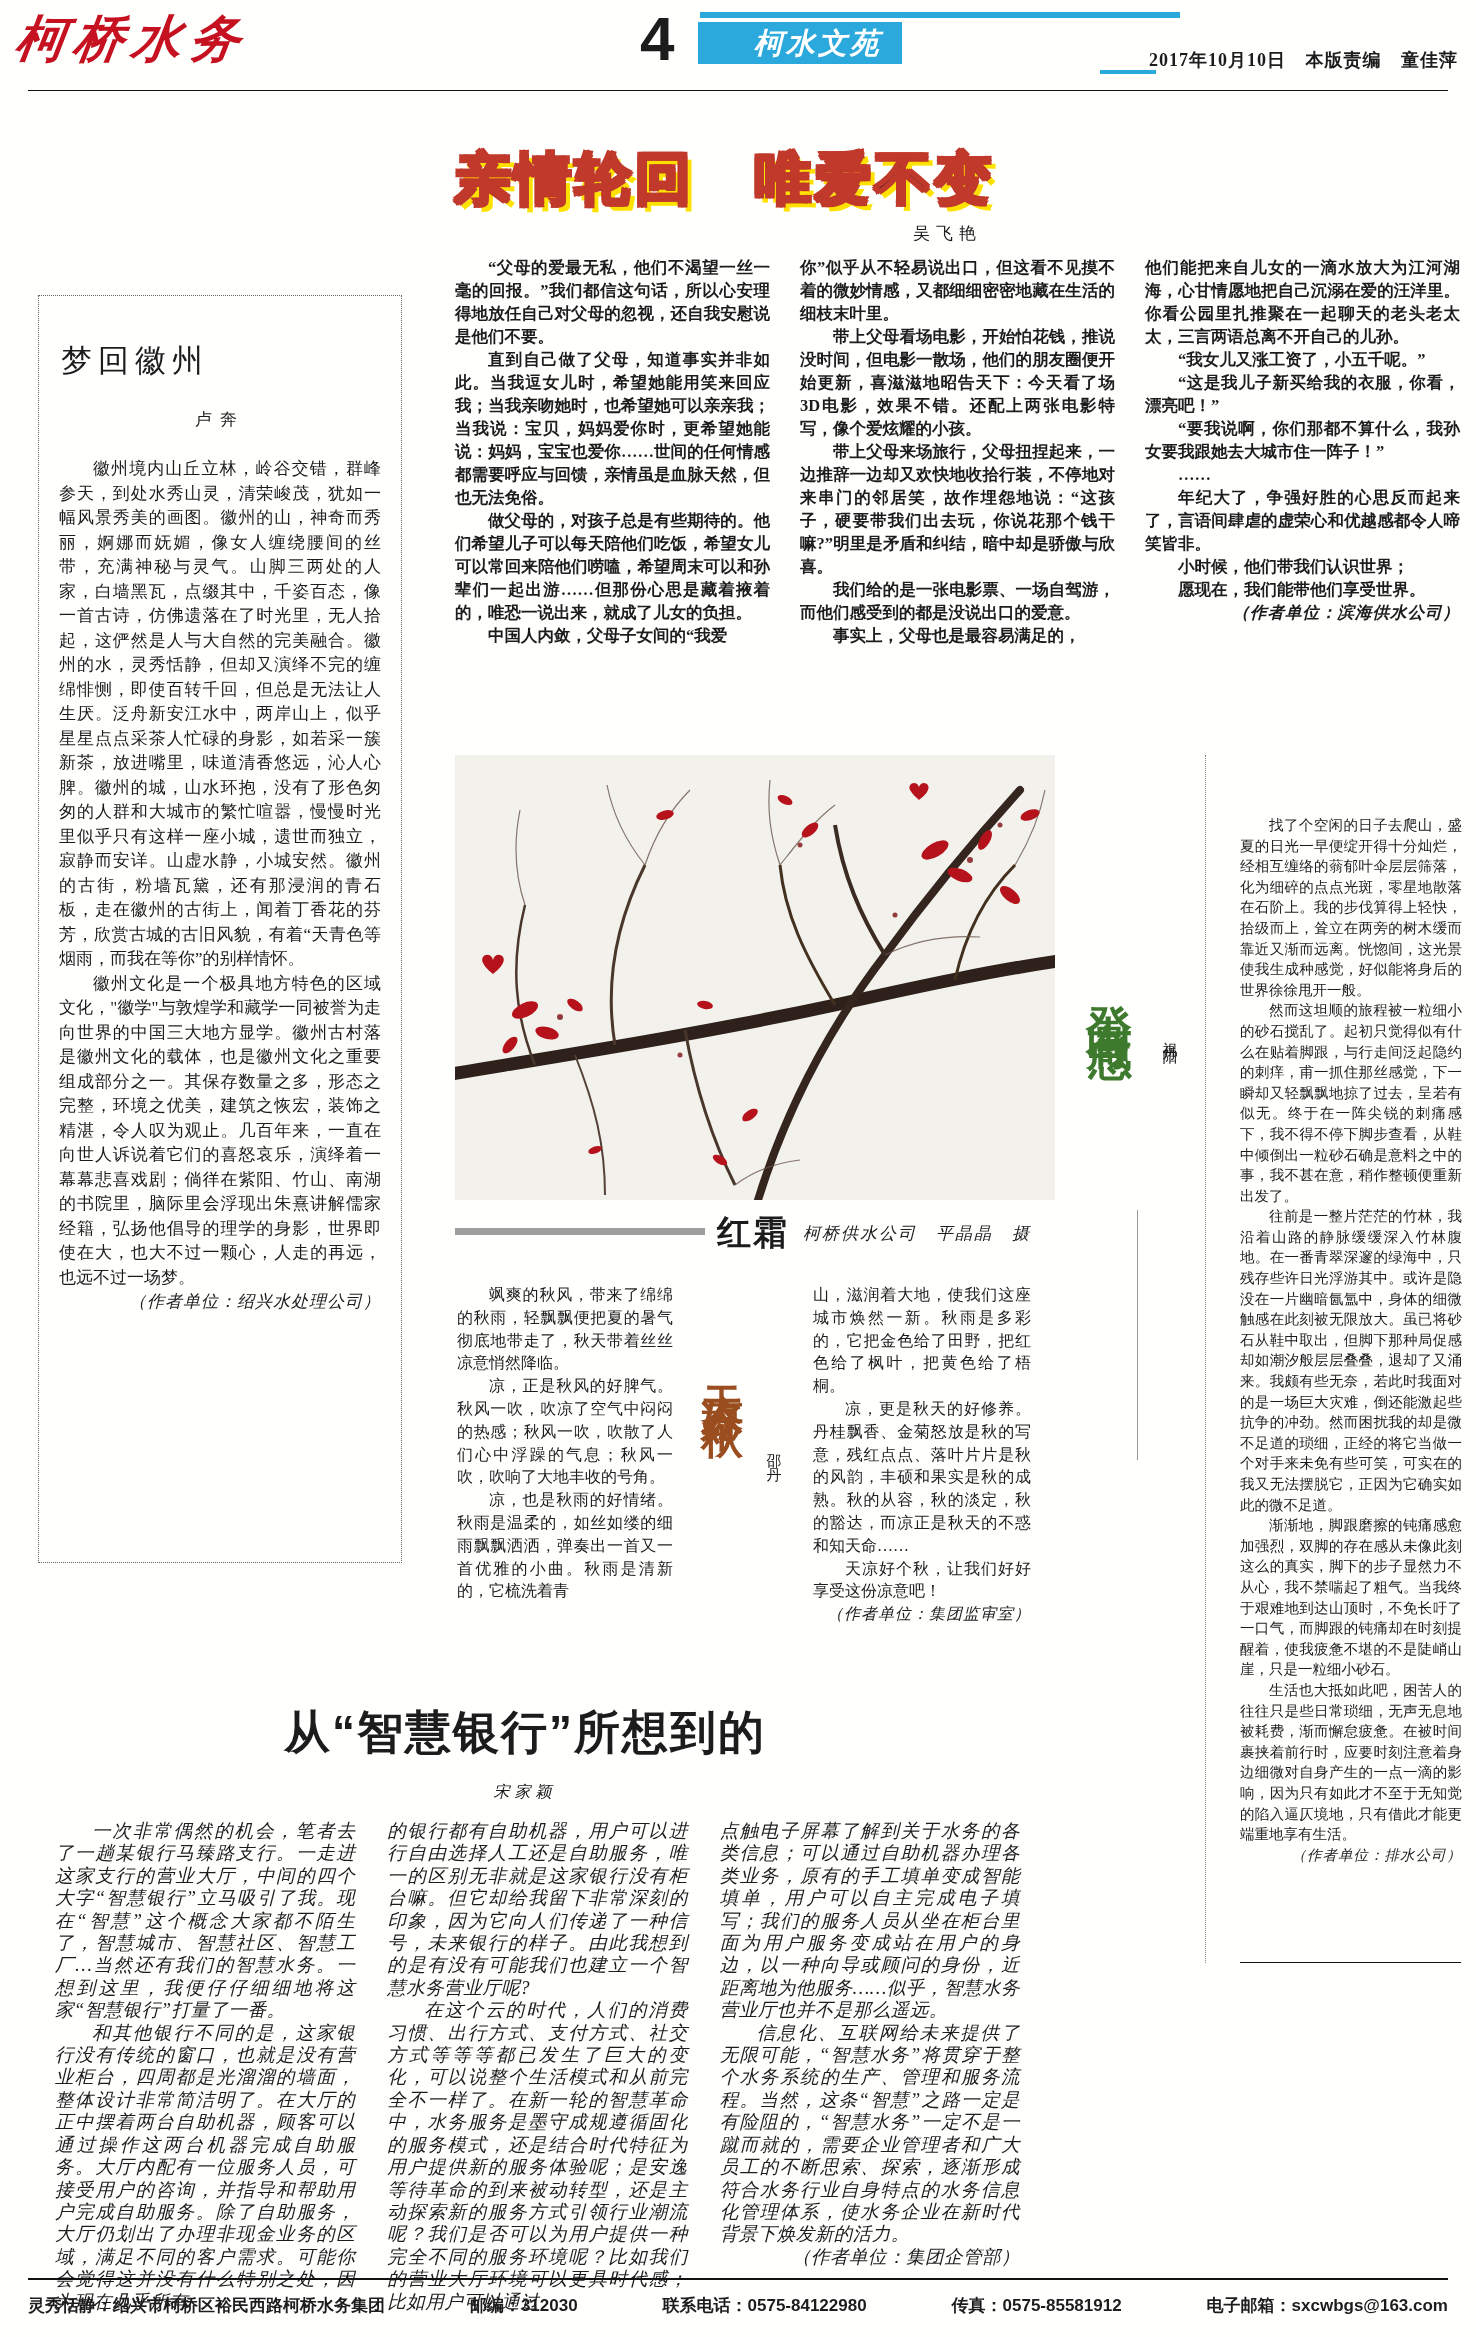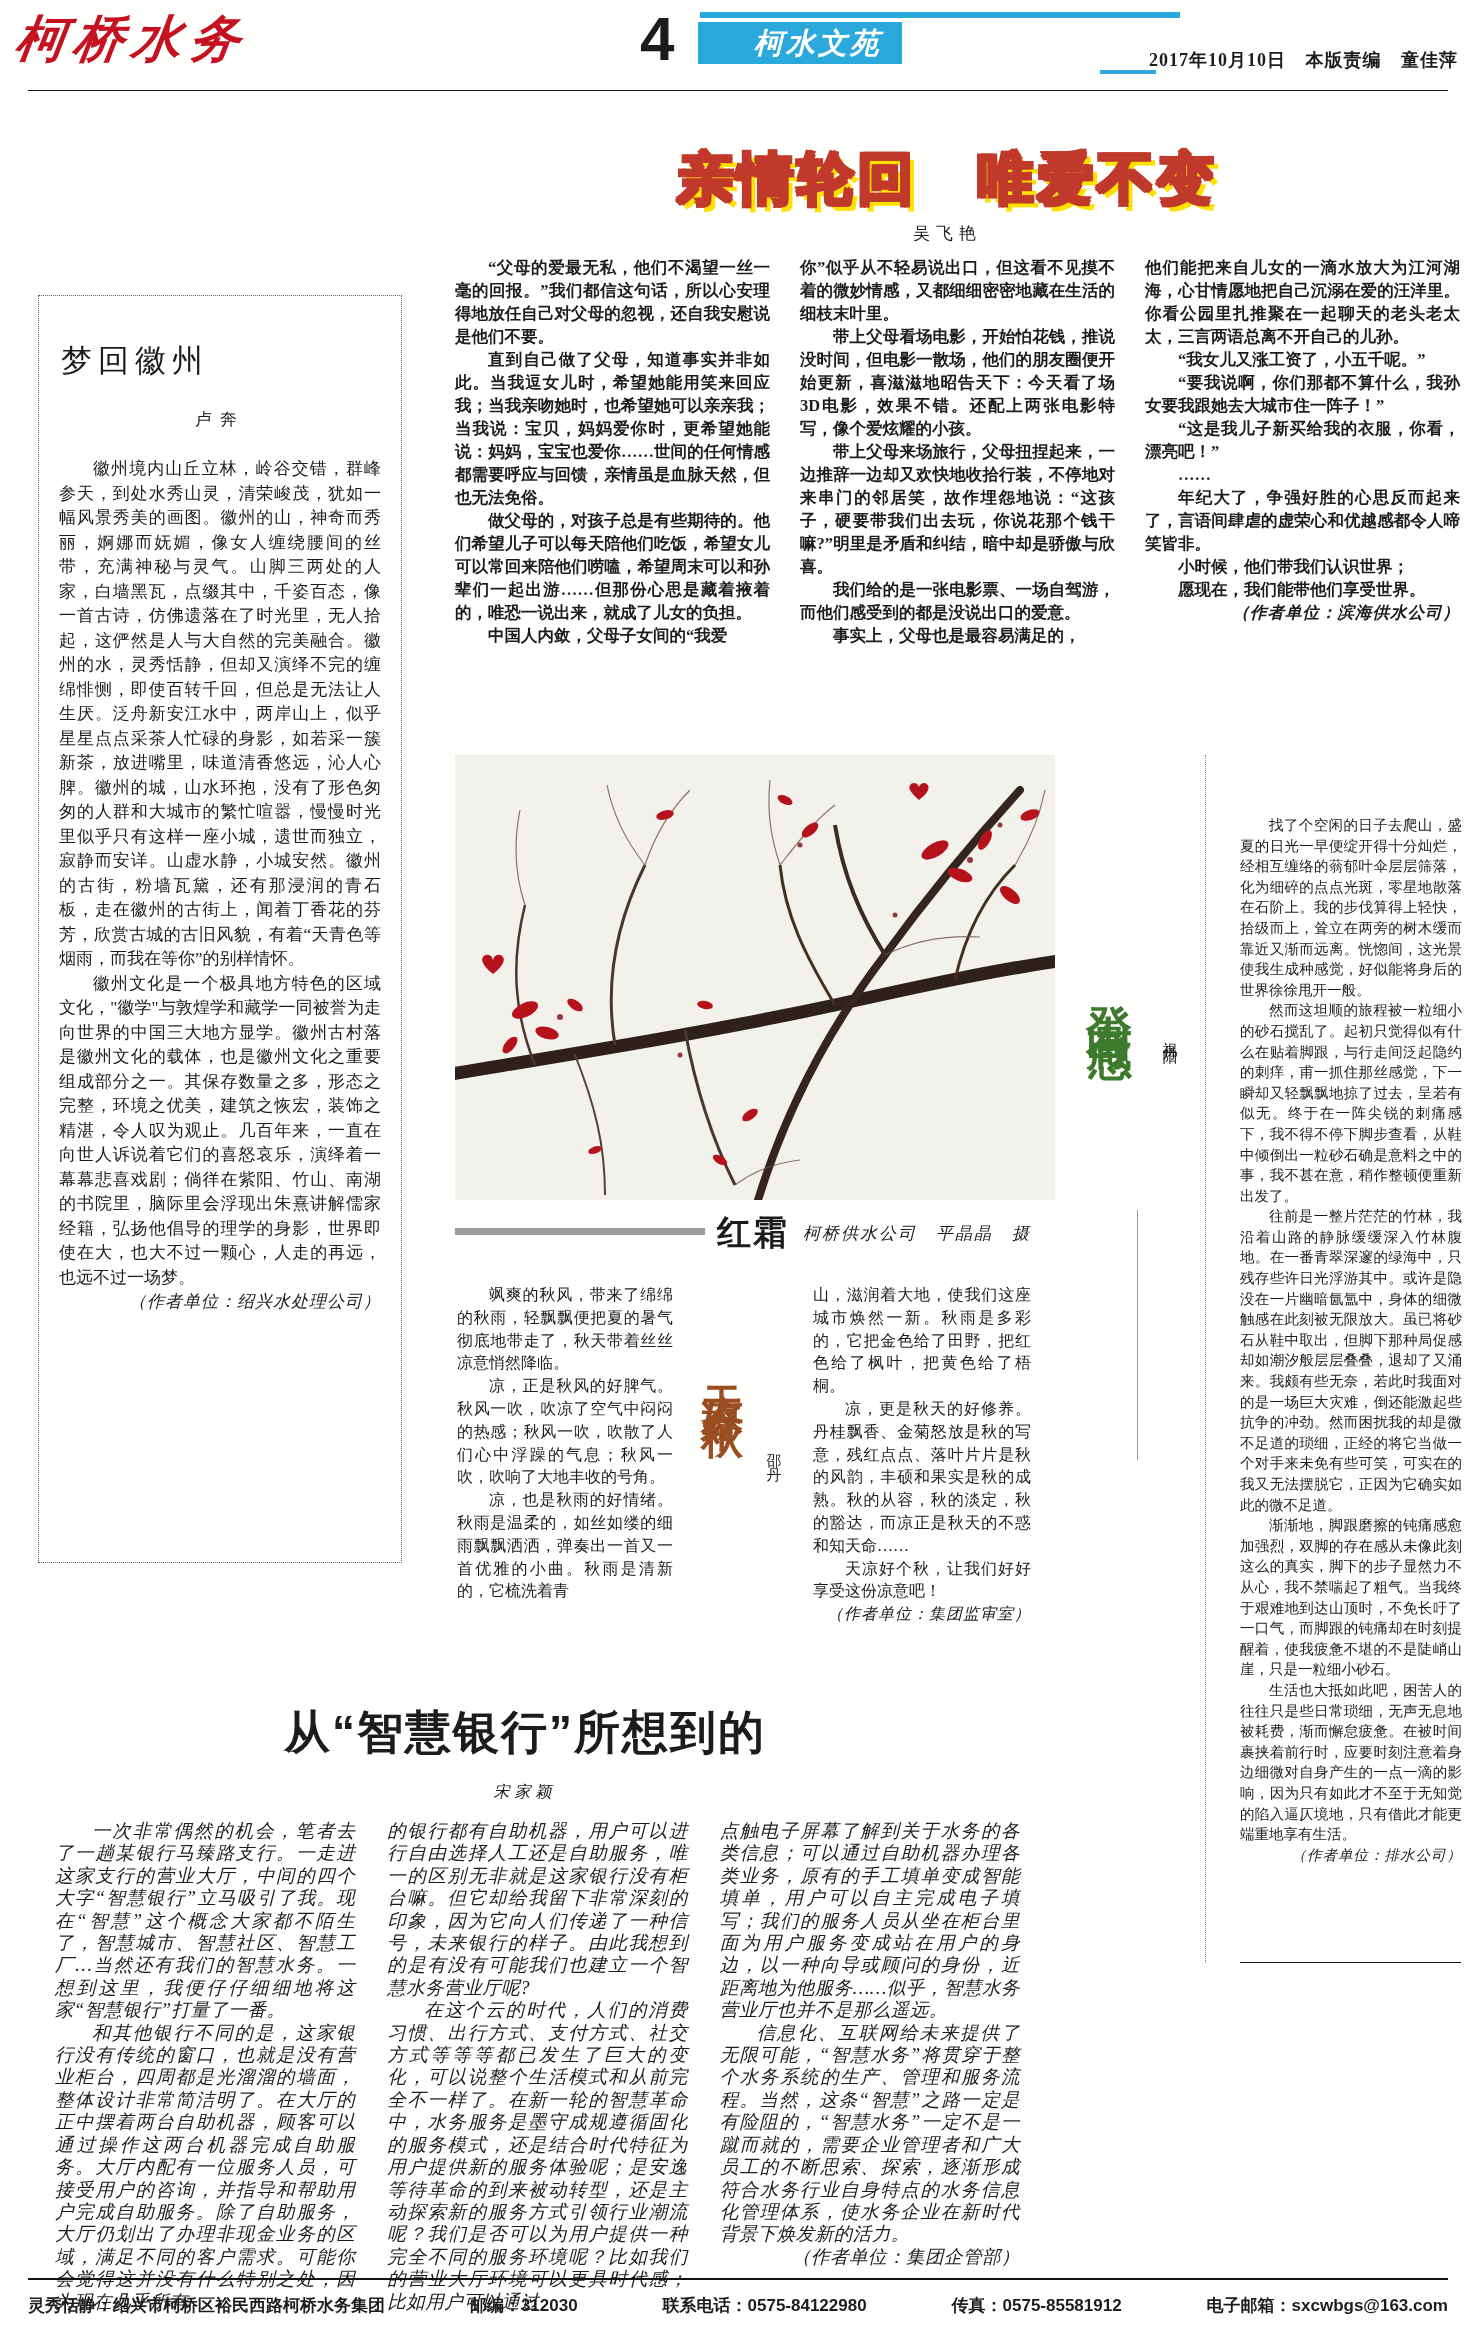--- a/index.html
+++ b/index.html
@@ -12,23 +12,23 @@
   .pagenum{left:640px;top:8px;font-size:62px;font-weight:900;font-family:"Liberation Sans",sans-serif;line-height:1;}
   .cyan-line{left:700px;top:12px;width:480px;height:6px;background:var(--accent_cyan,#2ba9dc);}
   .section-box{left:698px;top:22px;width:168px;height:42px;background:var(--accent_cyan,#2ba9dc);
                color:#fff;font-style:italic;font-weight:bold;font-size:29px;line-height:42px;
                text-align:center;letter-spacing:3px;padding-left:36px;}
   .dateline{right:18px;top:48px;font-size:18px;font-weight:bold;letter-spacing:1px;}
   .dateline span{margin-left:14px;}
   .cyan-line2{left:1100px;top:70px;width:56px;height:4px;background:var(--accent_cyan,#2ba9dc);}
   .header-rule{left:28px;top:90px;width:1420px;height:1px;background:#111;}
   
-  .lead-head{left:455px;top:142px;width:985px;text-align:center;
+  .lead-head{left:455px;top:142px;width:985px;
              font-family:"Liberation Sans",sans-serif;font-weight:900;font-size:56px;letter-spacing:4px;
-             color:#be185d;-webkit-text-stroke:2.5px var(--headline_stroke,#c0392b);
+             color:#0f172a;-webkit-text-stroke:2.5px var(--headline_stroke,#c0392b);
              text-shadow:-2px -2px 0 var(--headline_stroke,#c0392b),2px -2px 0 var(--headline_stroke,#c0392b),
                          -2px 2px 0 var(--headline_stroke,#c0392b),2px 2px 0 var(--headline_stroke,#c0392b),
                           6px 6px 0 var(--headline_shadow,#ffe100);}
   .lead-byline{left:455px;top:222px;width:985px;text-align:center;font-size:17px;letter-spacing:6px;}
   
   .boxed{left:38px;top:295px;width:364px;height:1268px;border:1px dotted #666;box-sizing:border-box;
          padding:34px 20px 0 20px;}
   .boxed-title{font-size:31px;font-weight:normal;letter-spacing:6px;margin:10px 0 26px 2px;}
   .boxed-byline{text-align:center;font-size:17px;letter-spacing:8px;margin-bottom:26px;}
   .bodytext p{margin:0;text-align:justify;}
@@ -122,22 +122,22 @@
     <div class="col">
       <p class="cont">你”似乎从不轻易说出口，但这看不见摸不着的微妙情感，又都细细密密地藏在生活的细枝末叶里。</p>
       <p class="ind">带上父母看场电影，开始怕花钱，推说没时间，但电影一散场，他们的朋友圈便开始更新，喜滋滋地昭告天下：今天看了场3D电影，效果不错。还配上两张电影特写，像个爱炫耀的小孩。</p>
       <p class="ind">带上父母来场旅行，父母扭捏起来，一边推辞一边却又欢快地收拾行装，不停地对来串门的邻居笑，故作埋怨地说：“这孩子，硬要带我们出去玩，你说花那个钱干嘛?”明里是矛盾和纠结，暗中却是骄傲与欣喜。</p>
       <p class="ind">我们给的是一张电影票、一场自驾游，而他们感受到的都是没说出口的爱意。</p>
       <p class="ind">事实上，父母也是最容易满足的，</p>
     </div>
     <div class="col">
       <p class="cont">他们能把来自儿女的一滴水放大为江河湖海，心甘情愿地把自己沉溺在爱的汪洋里。你看公园里扎推聚在一起聊天的老头老太太，三言两语总离不开自己的儿孙。</p>
       <p class="ind">“我女儿又涨工资了，小五千呢。”</p>
+      <p class="ind">“这是我儿子新买给我的衣服，你看，漂亮吧！”</p>
       <p class="ind">“要我说啊，你们那都不算什么，我孙女要我跟她去大城市住一阵子！”</p>
-      <p class="ind">“这是我儿子新买给我的衣服，你看，漂亮吧！”</p>
       <p class="ind">……</p>
       <p class="ind">年纪大了，争强好胜的心思反而起来了，言语间肆虐的虚荣心和优越感都令人啼笑皆非。</p>
       <p class="ind">小时候，他们带我们认识世界；</p>
       <p class="ind">愿现在，我们能带他们享受世界。</p>
       <p class="attr">（作者单位：滨海供水公司）</p>
     </div>
   </div>
 
   <div class="abs photo">
     <svg width="600" height="445" viewBox="0 0 600 445" xmlns="http://www.w3.org/2000/svg">

